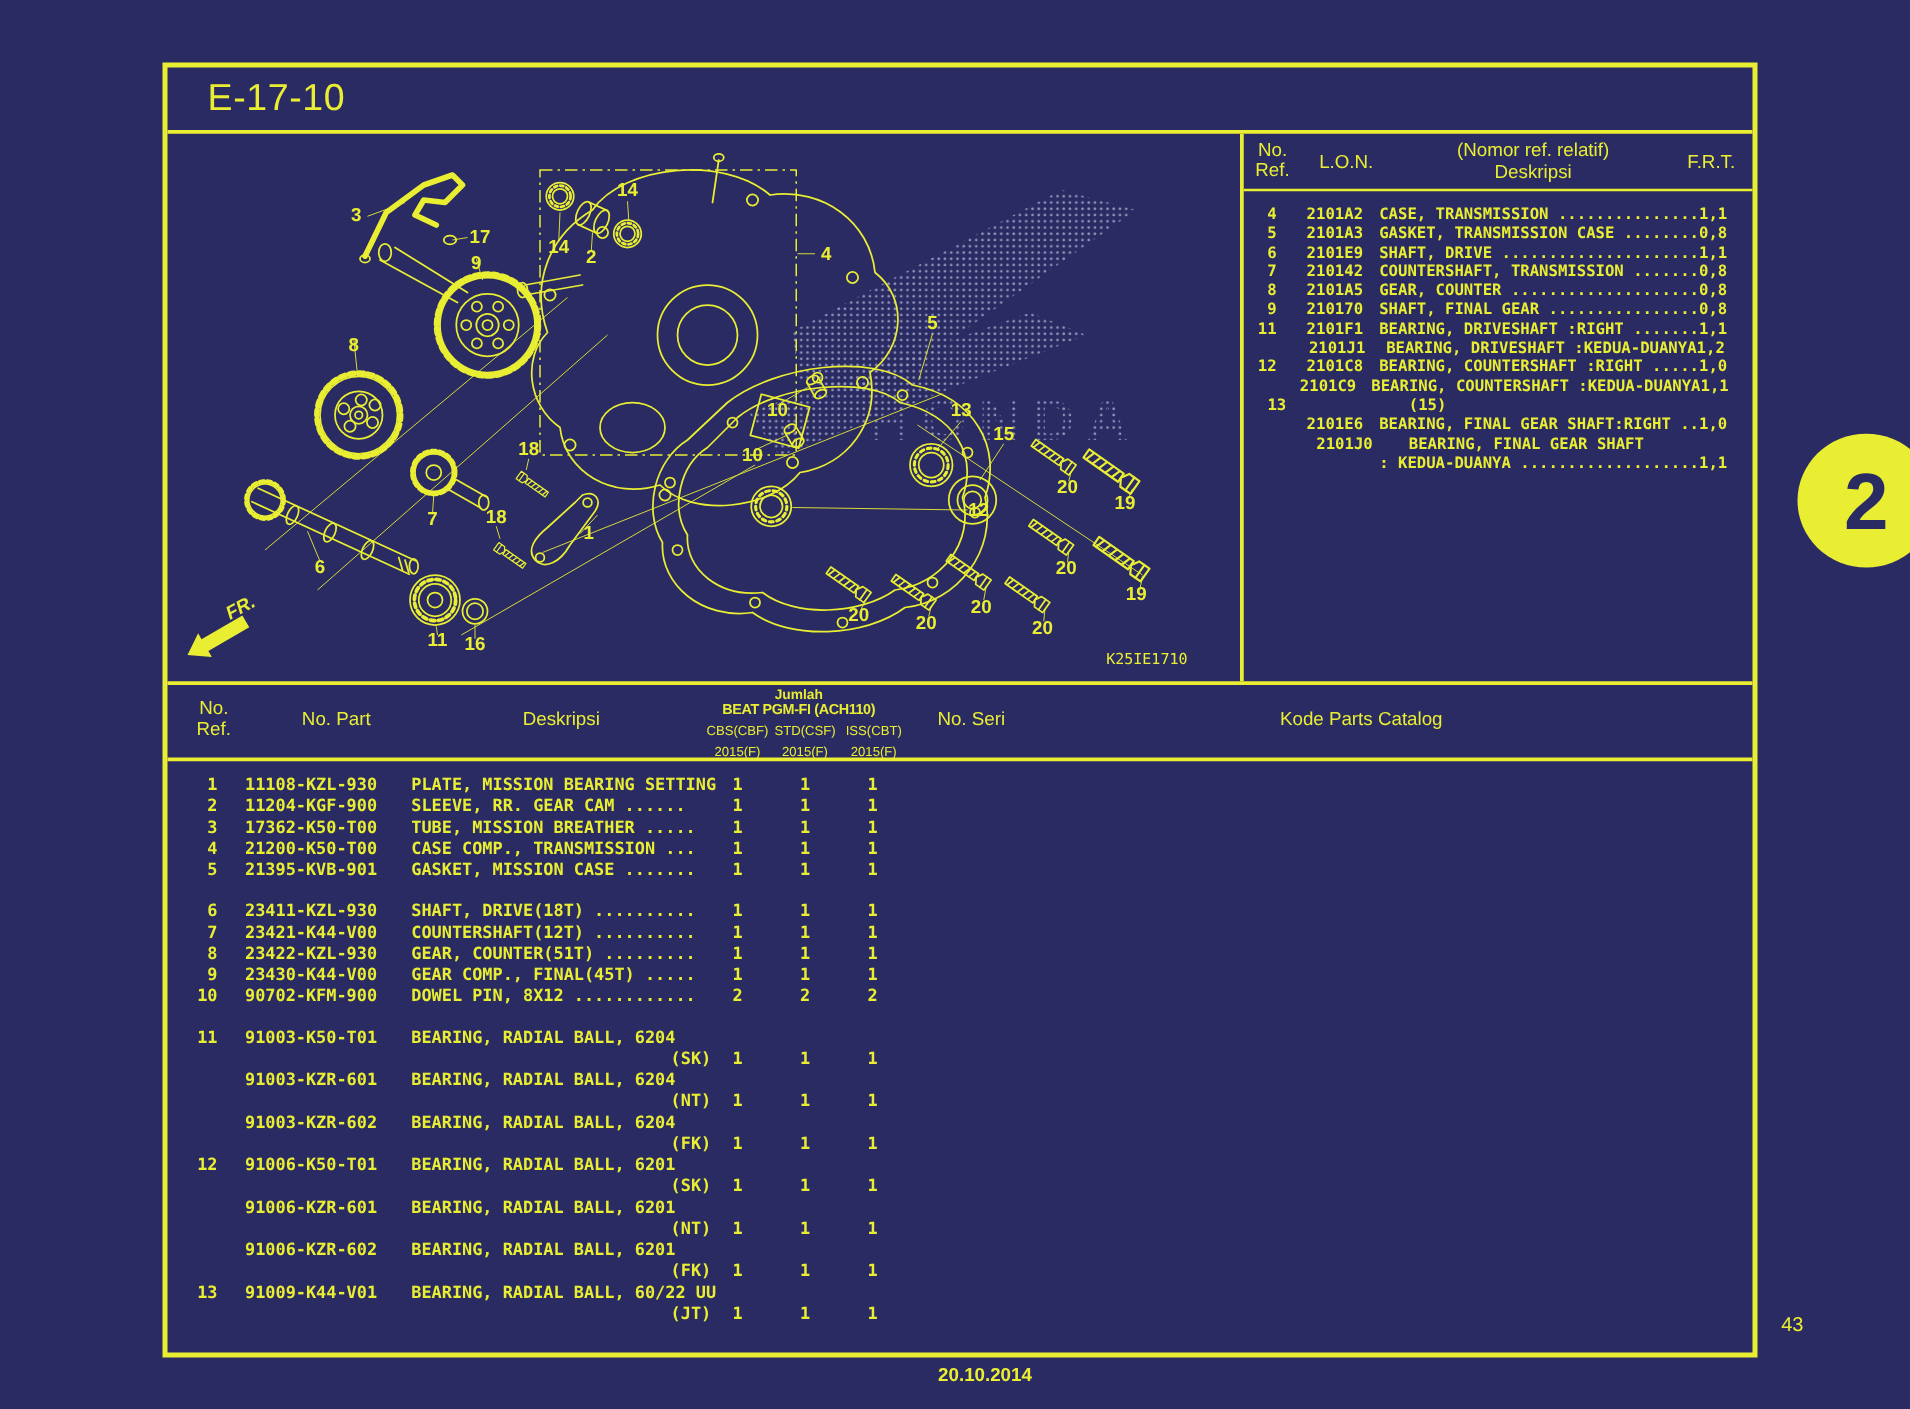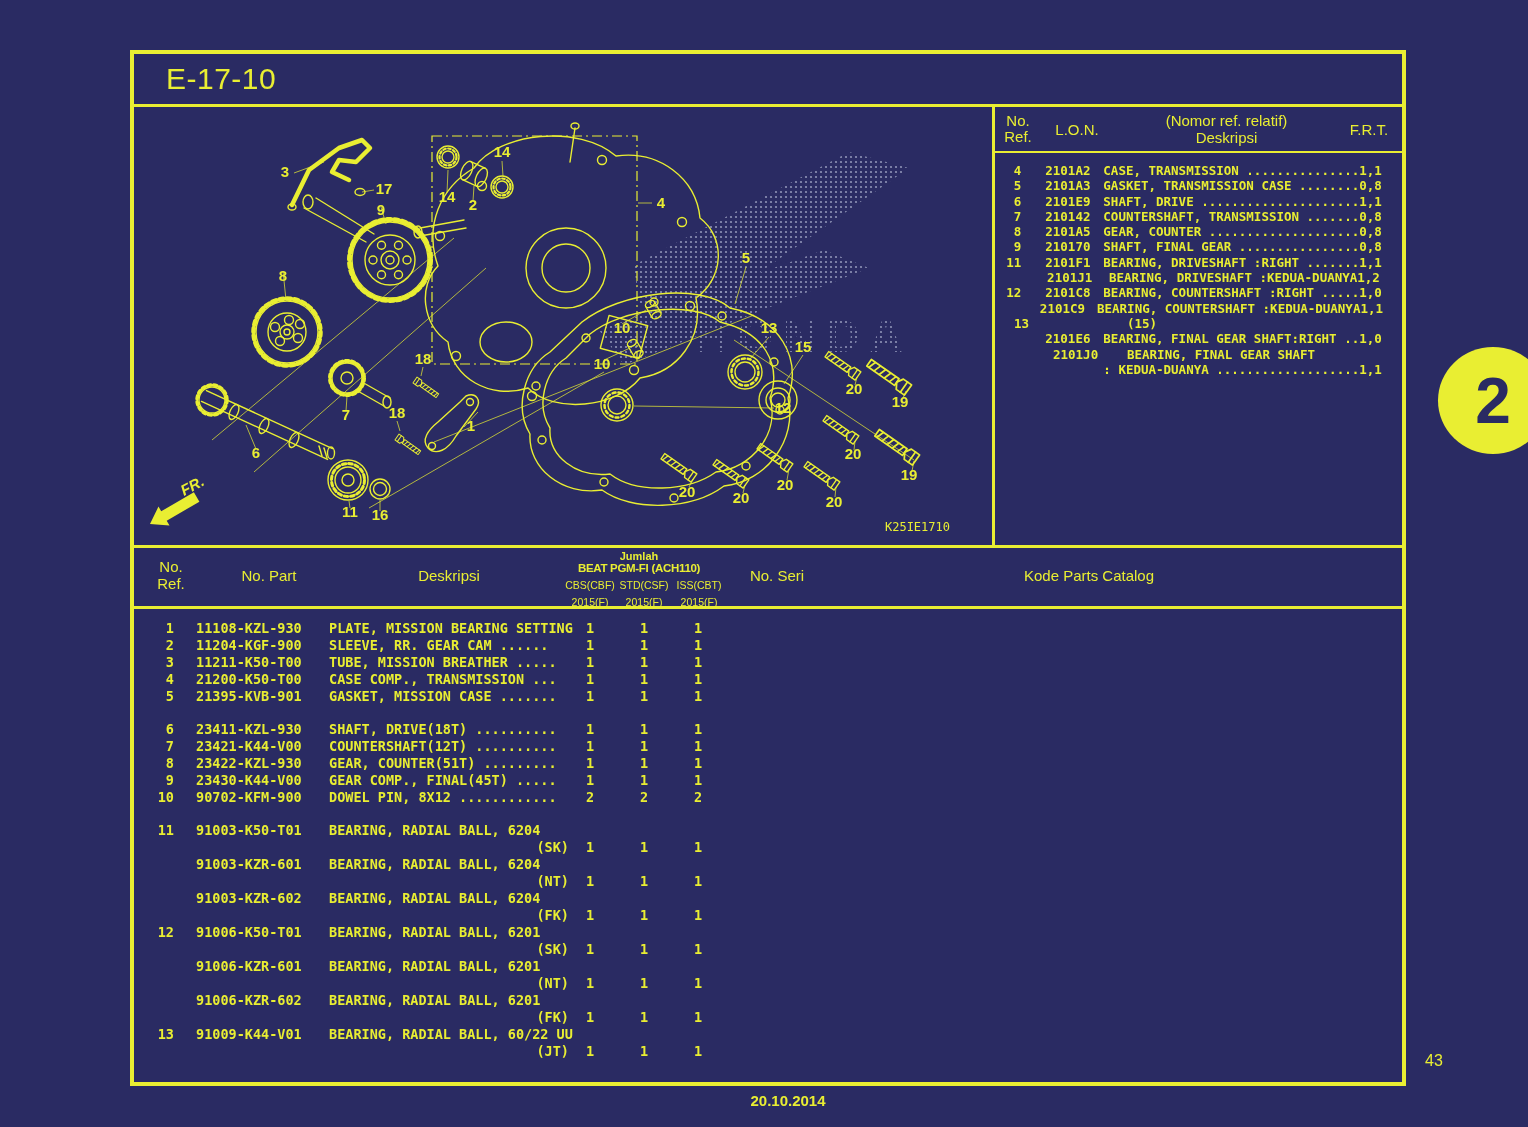--- a/index.html
+++ b/index.html
@@ -404,21 +404,21 @@
     </div>
     <div class="mh-noseri">No. Seri</div>
     <div class="mh-kode">Kode Parts Catalog</div>
   </div>
 
   <div class="hline2"></div>
 
   <div class="tbody">
       <div class="prow"><span class="p-ref">1</span><span class="p-part">11108-KZL-930</span><span class="p-desc">PLATE, MISSION BEARING SETTING</span><span class="p-q">1</span><span class="p-q q2">1</span><span class="p-q q3">1</span></div>
       <div class="prow"><span class="p-ref">2</span><span class="p-part">11204-KGF-900</span><span class="p-desc">SLEEVE, RR. GEAR CAM ......</span><span class="p-q">1</span><span class="p-q q2">1</span><span class="p-q q3">1</span></div>
-      <div class="prow"><span class="p-ref">3</span><span class="p-part">11211-K50-T00</span><span class="p-desc">TUBE, MISSION BREATHER .....</span><span class="p-q">1</span><span class="p-q q2">1</span><span class="p-q q3">1</span></div>
+      <div class="prow"><span class="p-ref">3</span><span class="p-part">17362-K50-T00</span><span class="p-desc">TUBE, MISSION BREATHER .....</span><span class="p-q">1</span><span class="p-q q2">1</span><span class="p-q q3">1</span></div>
       <div class="prow"><span class="p-ref">4</span><span class="p-part">21200-K50-T00</span><span class="p-desc">CASE COMP., TRANSMISSION ...</span><span class="p-q">1</span><span class="p-q q2">1</span><span class="p-q q3">1</span></div>
       <div class="prow"><span class="p-ref">5</span><span class="p-part">21395-KVB-901</span><span class="p-desc">GASKET, MISSION CASE .......</span><span class="p-q">1</span><span class="p-q q2">1</span><span class="p-q q3">1</span></div>
       <div class="prow gap"></div>
       <div class="prow"><span class="p-ref">6</span><span class="p-part">23411-KZL-930</span><span class="p-desc">SHAFT, DRIVE(18T) ..........</span><span class="p-q">1</span><span class="p-q q2">1</span><span class="p-q q3">1</span></div>
       <div class="prow"><span class="p-ref">7</span><span class="p-part">23421-K44-V00</span><span class="p-desc">COUNTERSHAFT(12T) ..........</span><span class="p-q">1</span><span class="p-q q2">1</span><span class="p-q q3">1</span></div>
       <div class="prow"><span class="p-ref">8</span><span class="p-part">23422-KZL-930</span><span class="p-desc">GEAR, COUNTER(51T) .........</span><span class="p-q">1</span><span class="p-q q2">1</span><span class="p-q q3">1</span></div>
       <div class="prow"><span class="p-ref">9</span><span class="p-part">23430-K44-V00</span><span class="p-desc">GEAR COMP., FINAL(45T) .....</span><span class="p-q">1</span><span class="p-q q2">1</span><span class="p-q q3">1</span></div>
       <div class="prow"><span class="p-ref">10</span><span class="p-part">90702-KFM-900</span><span class="p-desc">DOWEL PIN, 8X12 ............</span><span class="p-q">2</span><span class="p-q q2">2</span><span class="p-q q3">2</span></div>
       <div class="prow gap"></div>
       <div class="prow"><span class="p-ref">11</span><span class="p-part">91003-K50-T01</span><span class="p-desc">BEARING, RADIAL BALL, 6204</span><span class="p-q"></span><span class="p-q q2"></span><span class="p-q q3"></span></div>

